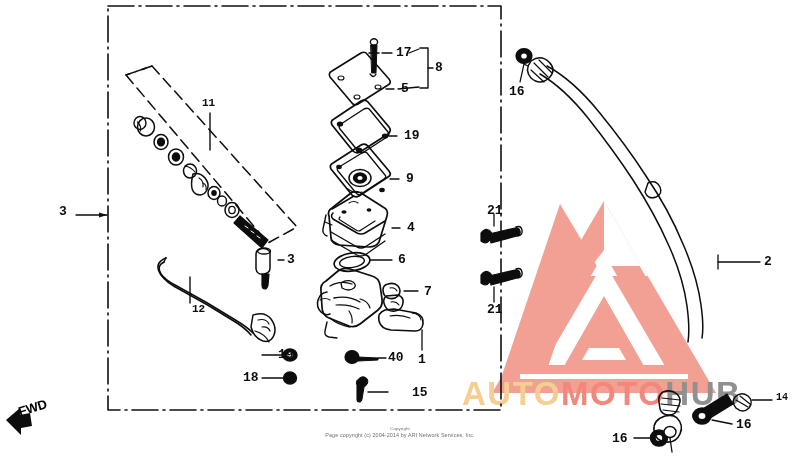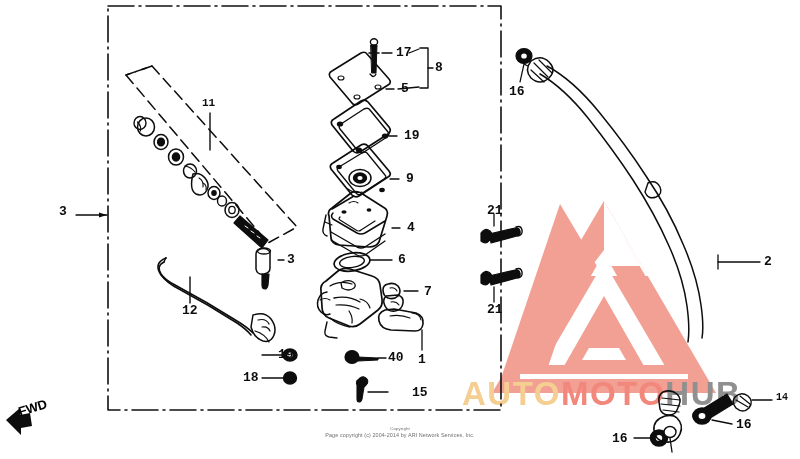--- a/index.html
+++ b/index.html
@@ -311,21 +311,21 @@
       <path d="M665 416 q8 -2 12 2 q7 7 3 16 q-4 9 -14 8 q-11 -1 -12 -12 q-1 -10 11 -14 Z" stroke-width="1.6"></path>
       <ellipse cx="670" cy="432" rx="6" ry="5.5" stroke-width="1.4" fill="#ffffff"></ellipse>
       <path d="M670 438 l2 14" stroke-width="1.3"></path>
     </g>
 
   </svg>
 
   <div class="layer">
     <span class="callout" style="left:59px;top:205px;font-size:13px;">3</span>
     <span class="callout" style="left:202px;top:98px;font-size:11px;">11</span>
-    <span class="callout" style="left:182px;top:304px;font-size:13px;">12</span>
+    <span class="callout" style="left:192px;top:304px;font-size:11px;">12</span>
     <span class="callout" style="left:287px;top:253px;font-size:13px;">3</span>
     <span class="callout" style="left:243px;top:348px;font-size:13px;margin-left:35px;">19</span>
     <span class="callout" style="left:243px;top:371px;font-size:13px;">18</span>
     <span class="callout" style="left:396px;top:46px;font-size:13px;">17</span>
     <span class="callout" style="left:435px;top:61px;font-size:13px;">8</span>
     <span class="callout" style="left:401px;top:82px;font-size:13px;">5</span>
     <span class="callout" style="left:404px;top:129px;font-size:13px;">19</span>
     <span class="callout" style="left:406px;top:172px;font-size:13px;">9</span>
     <span class="callout" style="left:407px;top:221px;font-size:13px;">4</span>
     <span class="callout" style="left:398px;top:253px;font-size:13px;">6</span>

